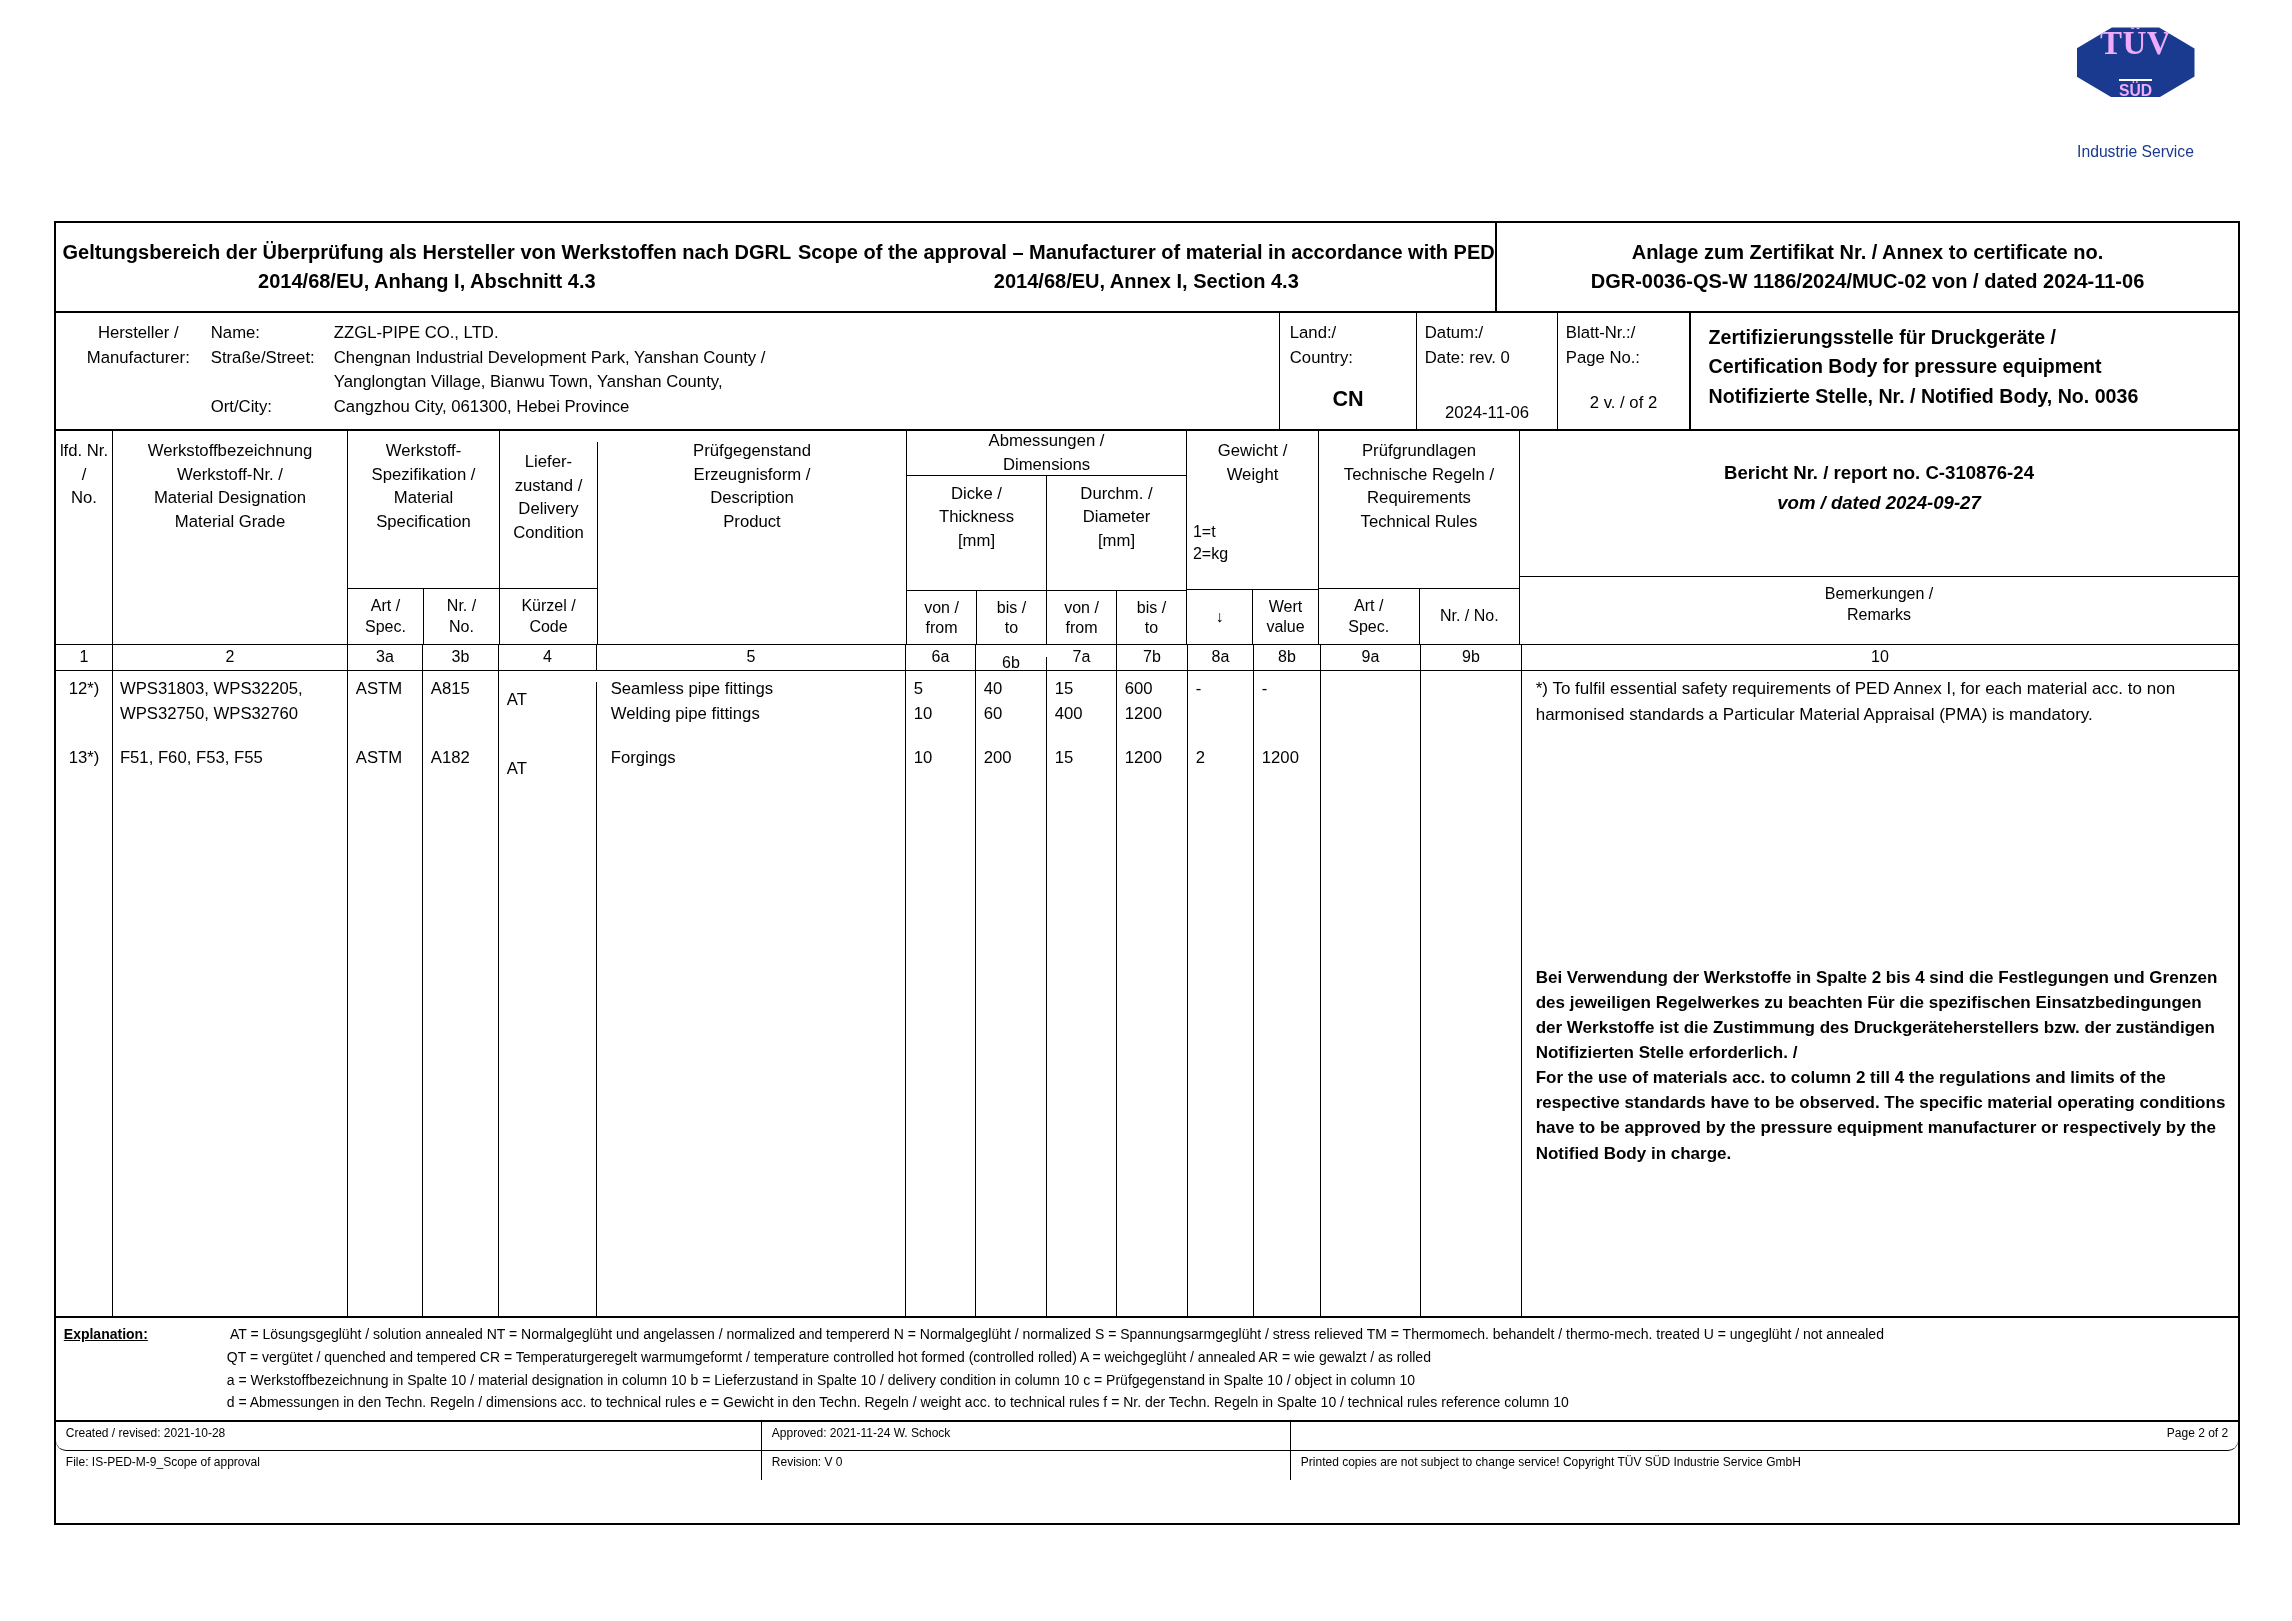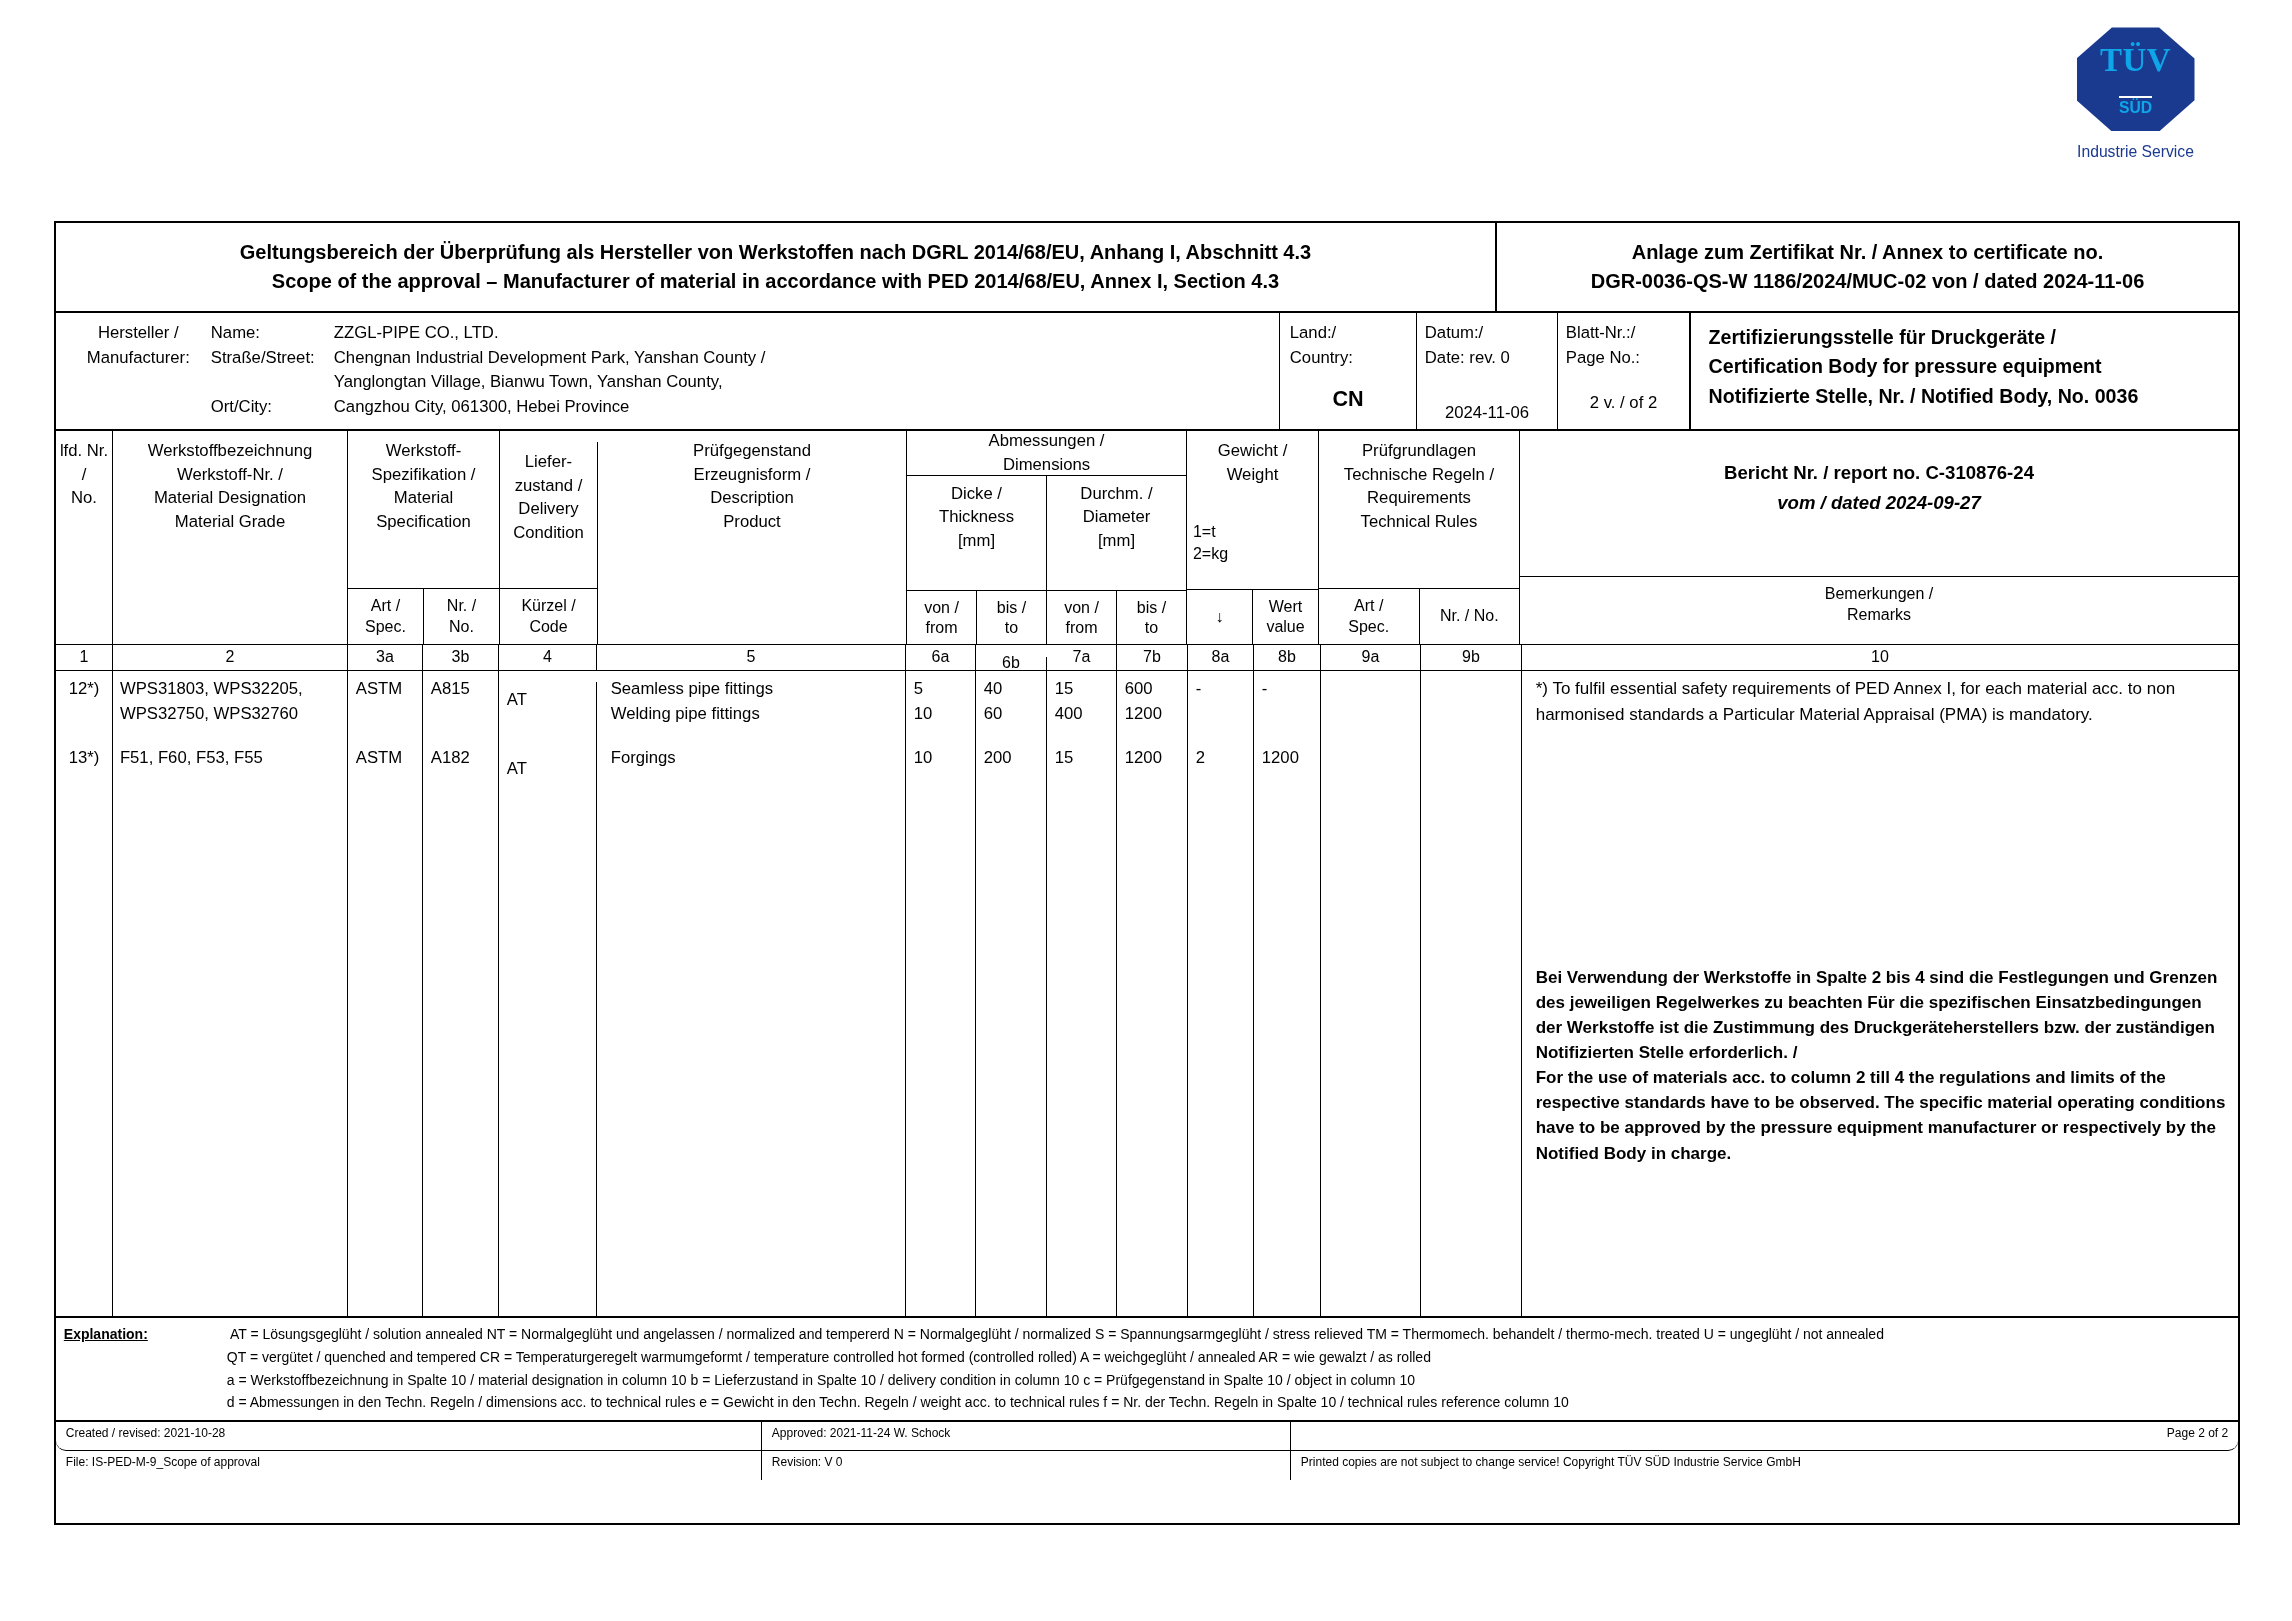--- a/index.html
+++ b/index.html
@@ -32,24 +32,24 @@
     height: 110px;
     margin: 0 auto;
     position: relative;
   }
   .tuv-oct {
     position: absolute;
     left: 50%;
     top: 0;
     transform: translateX(-50%);
     width: 118px;
-    height: 104px;
+    height: 70px;
     background: #1a3a8f;
     clip-path: polygon(30% 0%, 70% 0%, 100% 30%, 100% 70%, 70% 100%, 30% 100%, 0% 70%, 0% 30%);
-    color: #0ea5e9;
+    color: #f0abfc;
     display: flex;
     flex-direction: column;
     align-items: center;
     justify-content: center;
     line-height: 1;
   }
   .tuv-top {
     font-size: 33px;
     font-weight: bold;
     letter-spacing: 0.5px;
@@ -82,21 +82,21 @@
   }
 
   
   .hdr {
     display: flex;
     height: 90px;
   }
   .hdr-left {
     width: 1441px;
     display: flex;
-    flex-direction: column;
+    flex-direction: row;
     align-items: center;
     justify-content: center;
     font-weight: bold;
     font-size: 20px;
     line-height: 1.45;
     text-align: center;
     box-sizing: border-box;
     border-right: 2px solid #000;
     border-bottom: 2px solid #000;
   }

